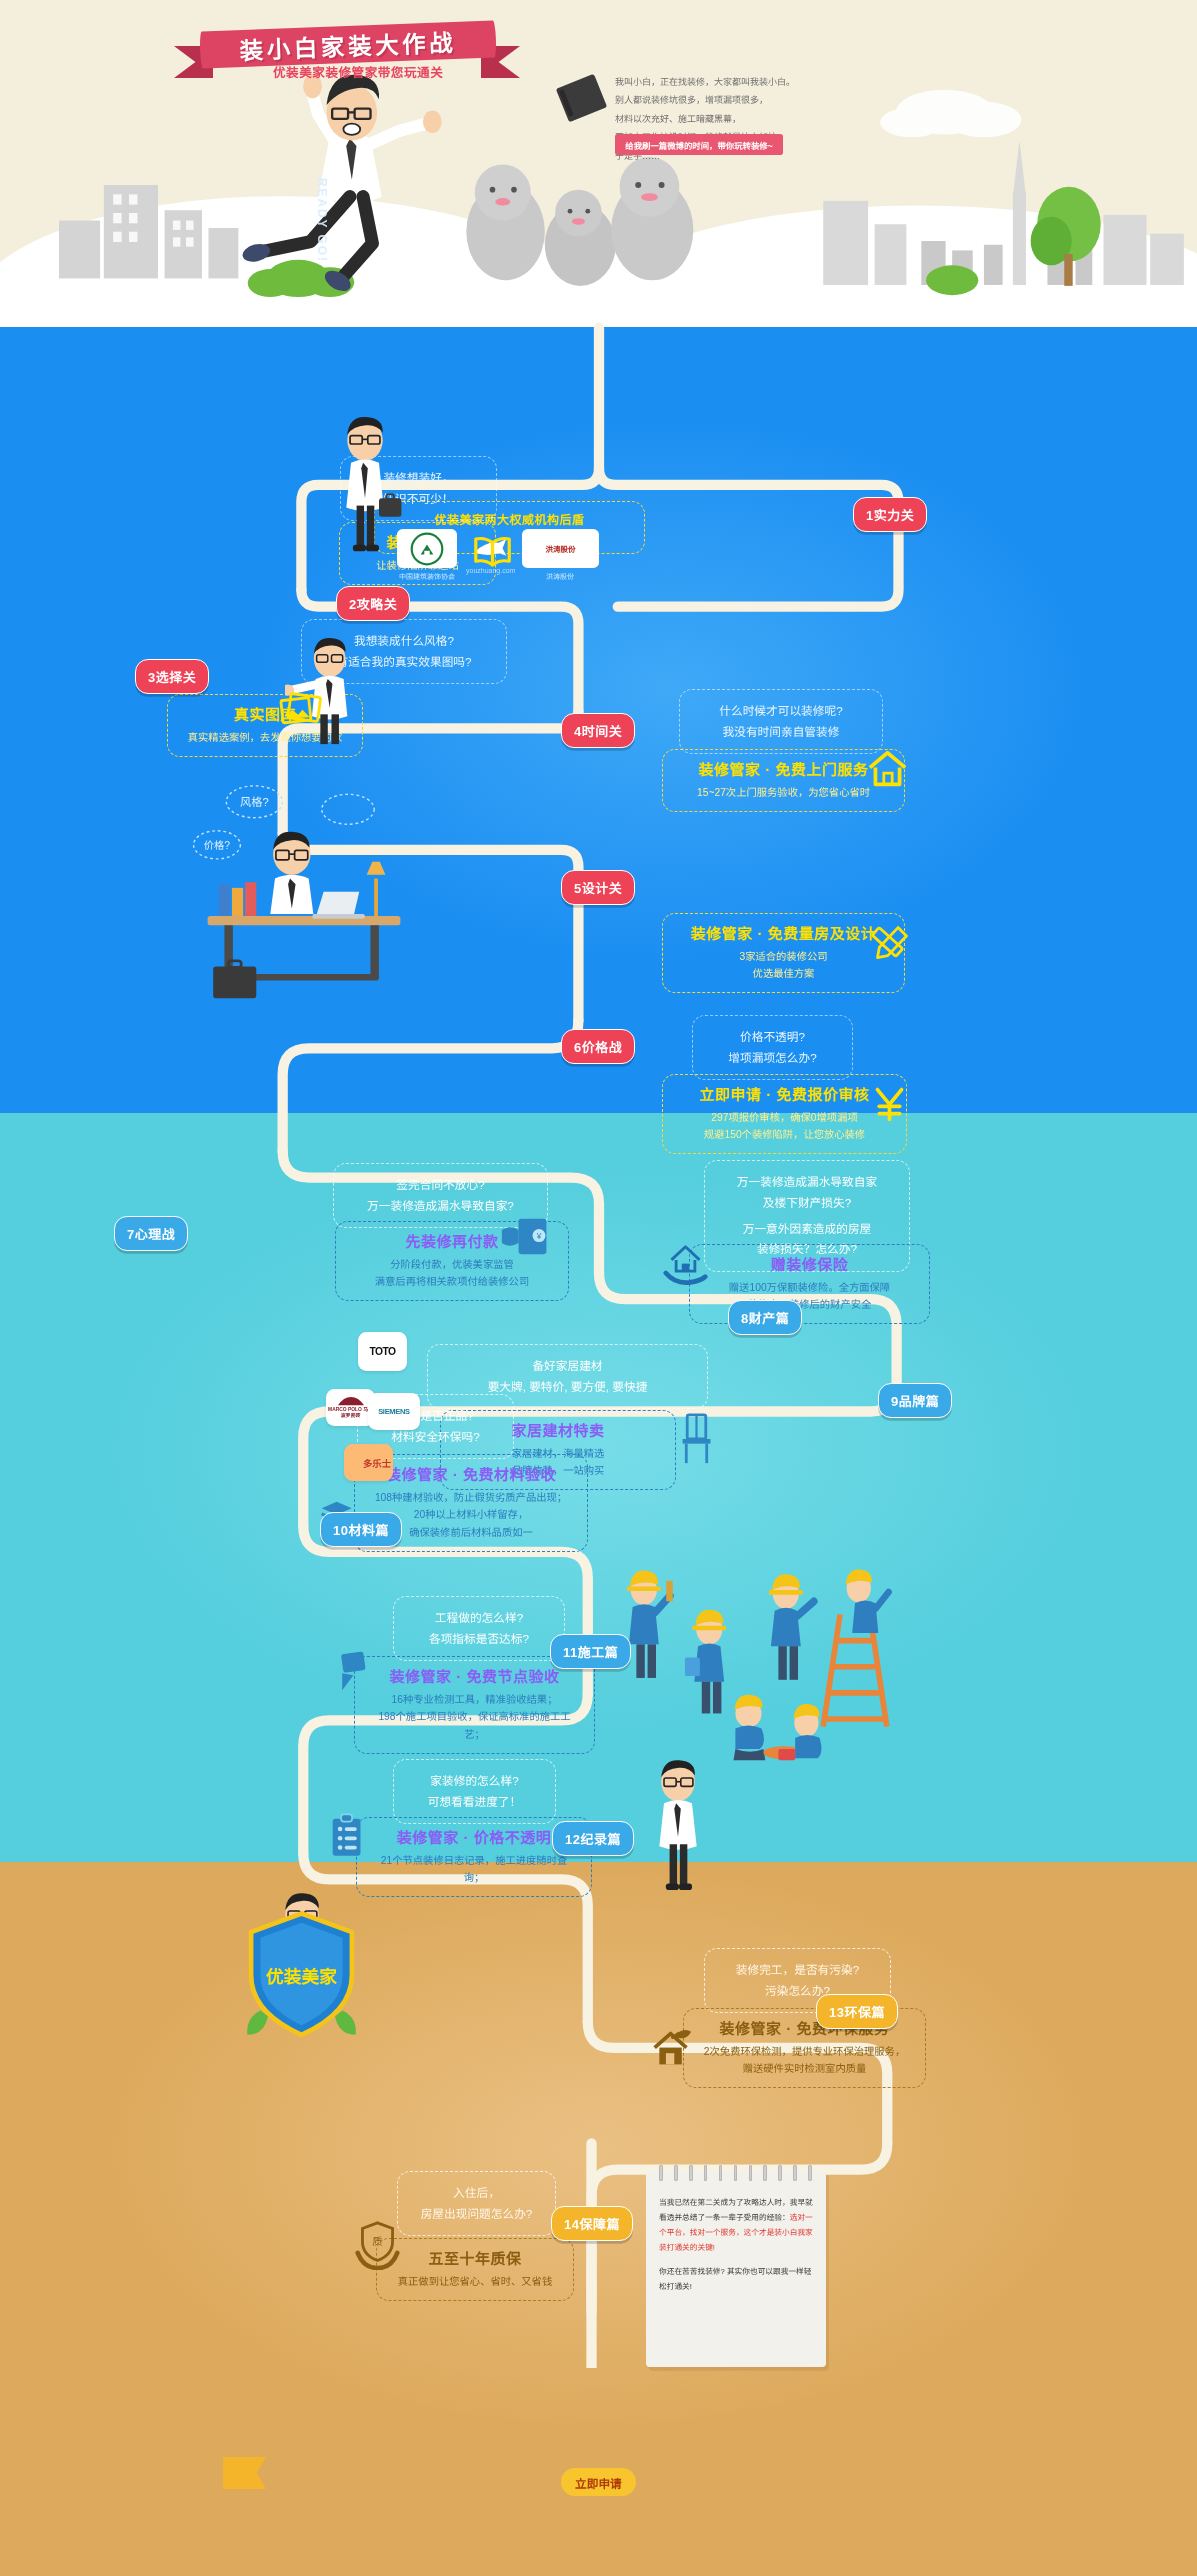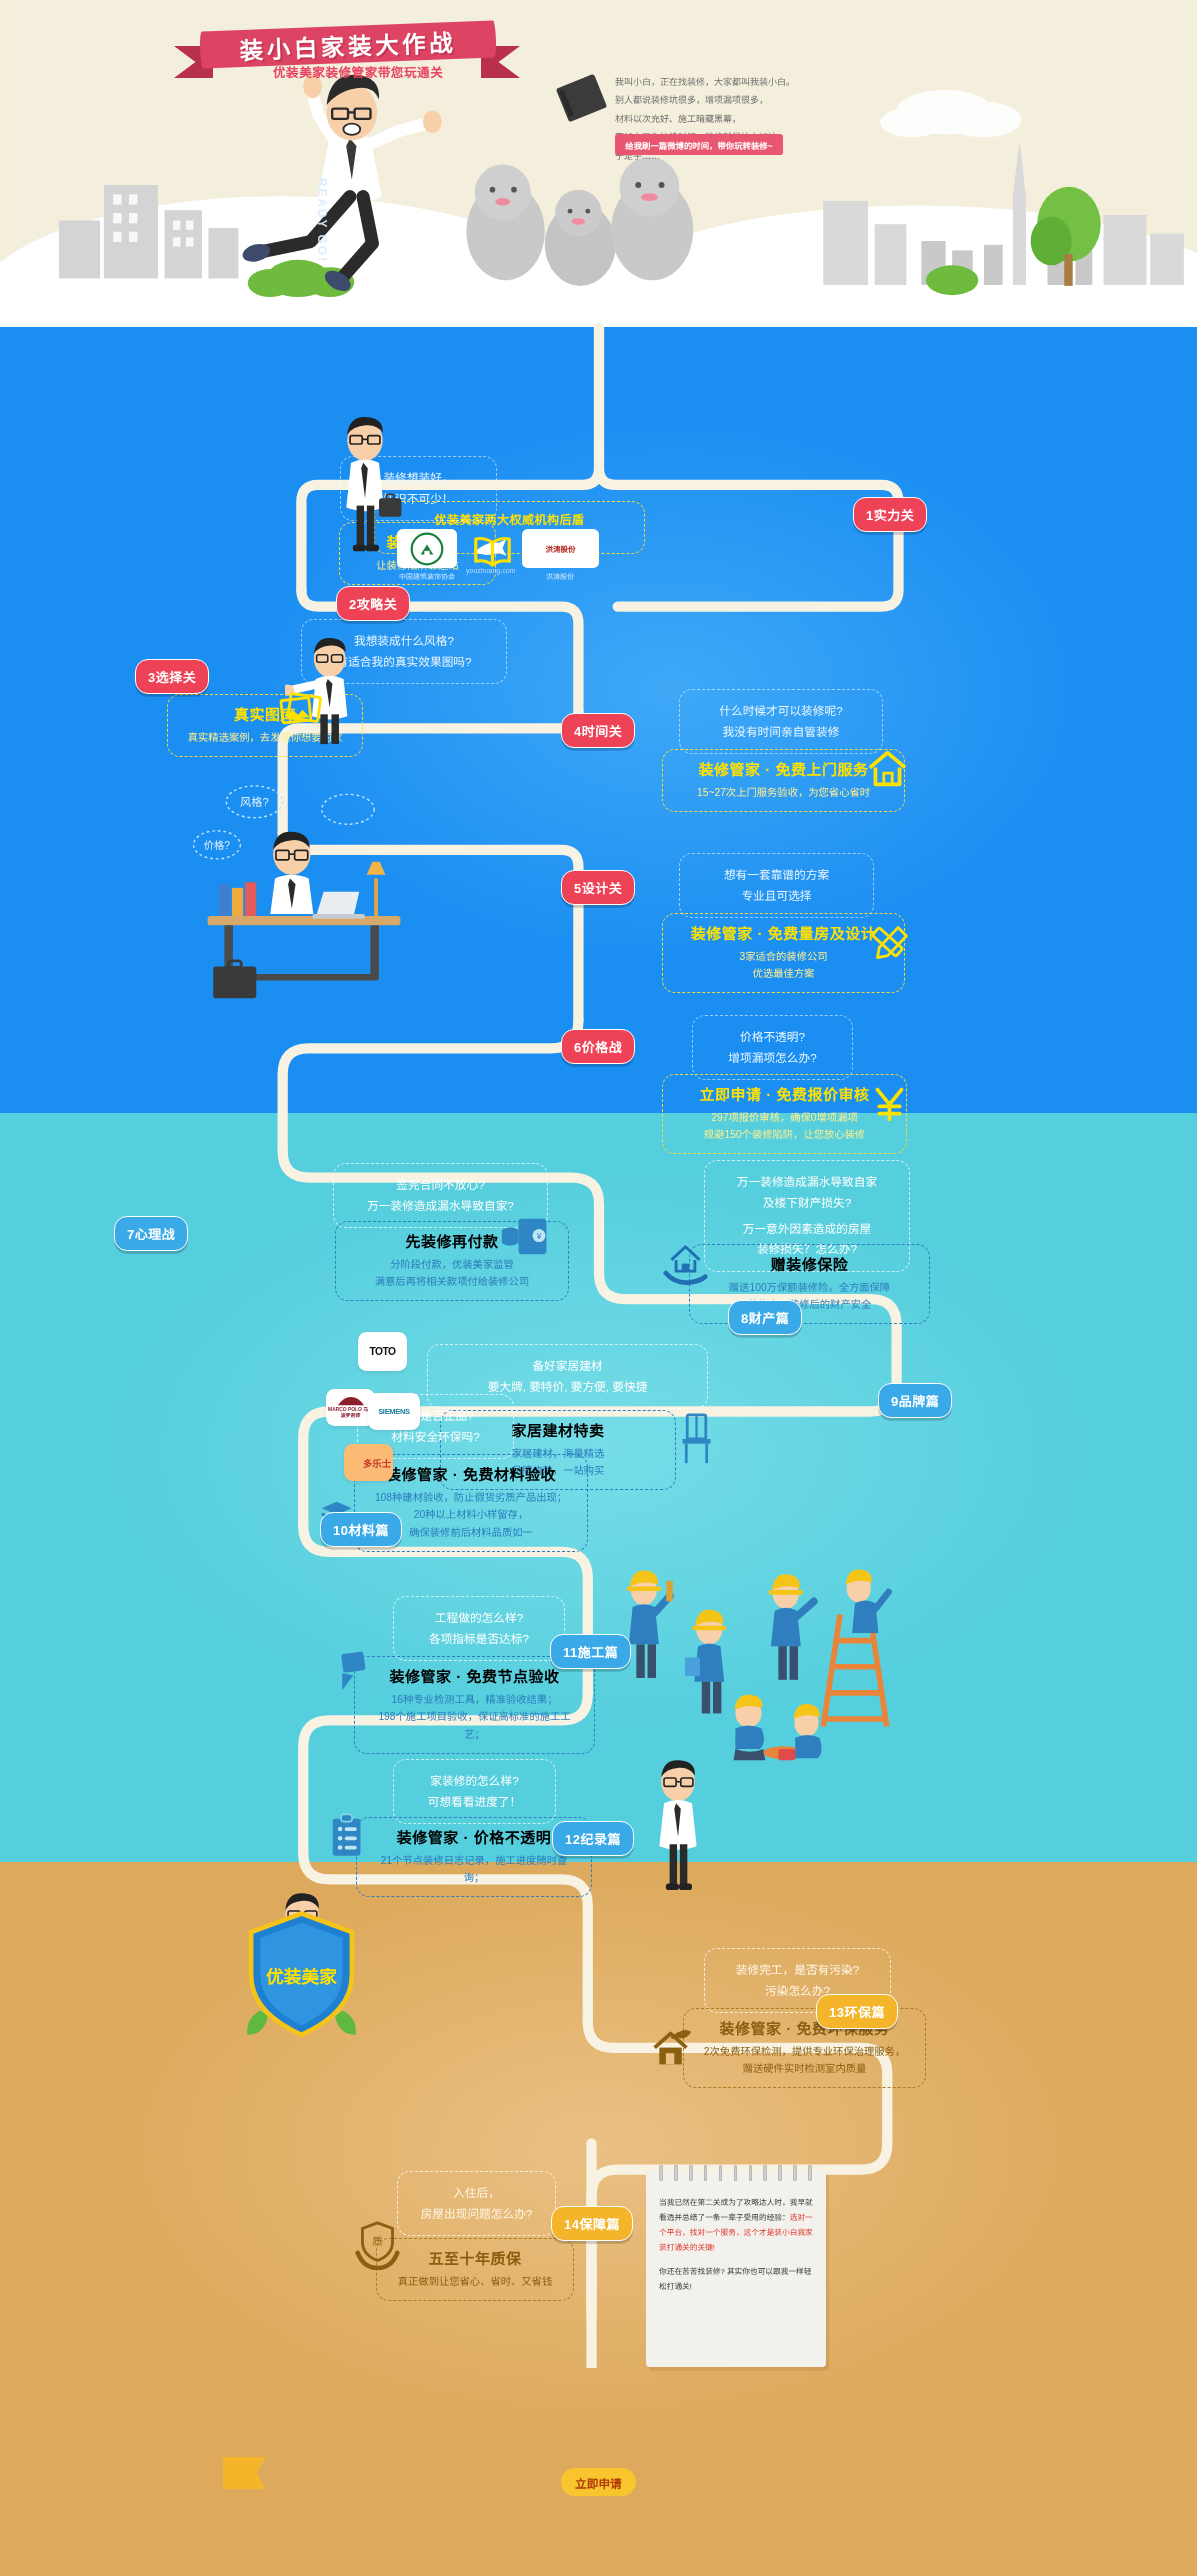--- a/index.html
+++ b/index.html
@@ -52,21 +52,21 @@
   .a-bubble {
     position:absolute; border:0.9px dashed #f5d93a;
     border-radius:13px; padding:9.4px 18.7px; text-align:center; z-index:25;
   }
   .a-title { color:#ffe100; font-size:15px; font-weight:bold; line-height:1.5; letter-spacing:0.5px; }
   .a-sub   { color:#ffef8f; font-size:10.3px; line-height:1.7; margin-top:1.9px; }
 
   
   .cyan .q-bubble { border-color:rgba(255,255,255,.7); color:#fff; }
   .cyan .a-bubble { border-color:#2f7fc0; }
-  .cyan .a-title  { color:#000000; }
+  .cyan .a-title  { color:#8b5cf6; }
   .cyan .a-sub    { color:#2b7dbd; }
 
   
   .gold .q-bubble { border-color:rgba(255,255,255,.75); color:#fff7e8; }
   .gold .a-bubble { border-color:#a97c24; }
   .gold .a-title  { color:#8a5f12; }
   .gold .a-sub    { color:#8a5f12; }
 
   
   .ribbon {
@@ -442,24 +442,20 @@
     <rect x="62" y="108" width="12" height="36" fill="#e35b5b"></rect>
 
     <rect x="200" y="104" width="4" height="40" fill="#e8a63a"></rect>
     <path d="M192 100 l20 0 -6 -14 -8 0z" fill="#f0b44a"></path>
 
     <rect x="28" y="198" width="46" height="34" rx="3" fill="#3a3a3a"></rect>
     <rect x="44" y="192" width="14" height="7" rx="3" fill="none" stroke="#3a3a3a" stroke-width="3"></rect>
   </svg>
 
   <div class="badge red" style="left:561px; top:870px;">5设计关</div>
-  <div class="q-bubble" style="left:679px; top:853px; width:195px;">
-    <div>想有一套靠谱的方案</div>
-    <div>专业且可选择</div>
-  </div>
   <div class="a-bubble" style="left:662px; top:913px; width:243px;">
     <div class="a-title">装修管家 · 免费量房及设计</div>
     <div class="a-sub" style="white-space:pre-line;">3家适合的装修公司
 优选最佳方案</div>
   </div>
   <svg style="position:absolute; left:870px; top:922px; width:43px; height:43px; z-index:28;" viewBox="0 0 46 46">
     <rect x="2" y="16" width="34" height="11" rx="2" fill="none" stroke="#ffe100" stroke-width="3" transform="rotate(42 19 21)"></rect>
     <path d="M30 6 l9 9 -20 21 -11 2 2 -11z" fill="none" stroke="#ffe100" stroke-width="3" stroke-linejoin="round"></path>
   </svg>
 

